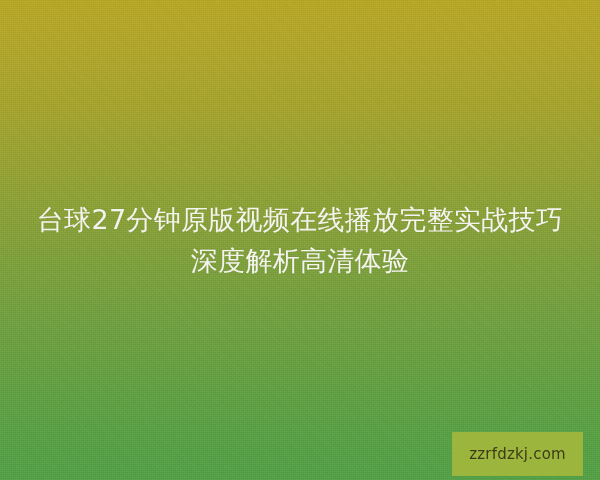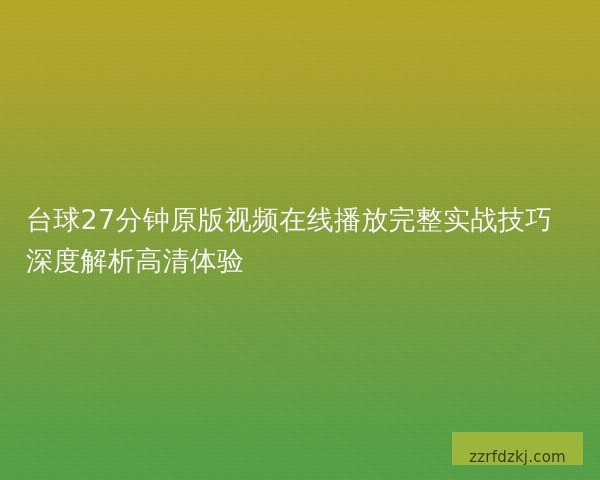--- a/index.html
+++ b/index.html
@@ -50,42 +50,42 @@
       repeating-linear-gradient(-38deg,
         rgba(0,0,0,0.05) 0px, rgba(0,0,0,0.05) 1px,
         rgba(255,255,255,0.05) 1px, rgba(255,255,255,0.05) 2px);
   }
 
   #headline {
     position: absolute;
     left: 0;
     right: 0;
     top: 199px;
-    text-align: left;
+    text-align: center;
     color: #f4f4ee;
     font-family: "DejaVu Sans", "Liberation Sans", sans-serif;
     font-size: 27px;
     line-height: 41px;
     letter-spacing: 0.3px;
     font-weight: 400;
     padding: 0 26px;
     box-sizing: border-box;
     white-space: normal;
     text-shadow: 0 0 1px rgba(120,120,60,0.35);
   }
 
   #watermark {
     position: absolute;
     left: 452px;
     top: 432px;
     width: 131px;
-    height: 33px;
+    height: 44px;
     background: #9cb53c;
     display: flex;
-    align-items: flex-end;
+    align-items: center;
     justify-content: center;
   }
 
   #watermark-label {
     color: #3c3c19;
     font-family: "DejaVu Sans", "Liberation Sans", sans-serif;
     font-size: 15px;
     letter-spacing: 0.2px;
     line-height: 1;
     white-space: nowrap;

